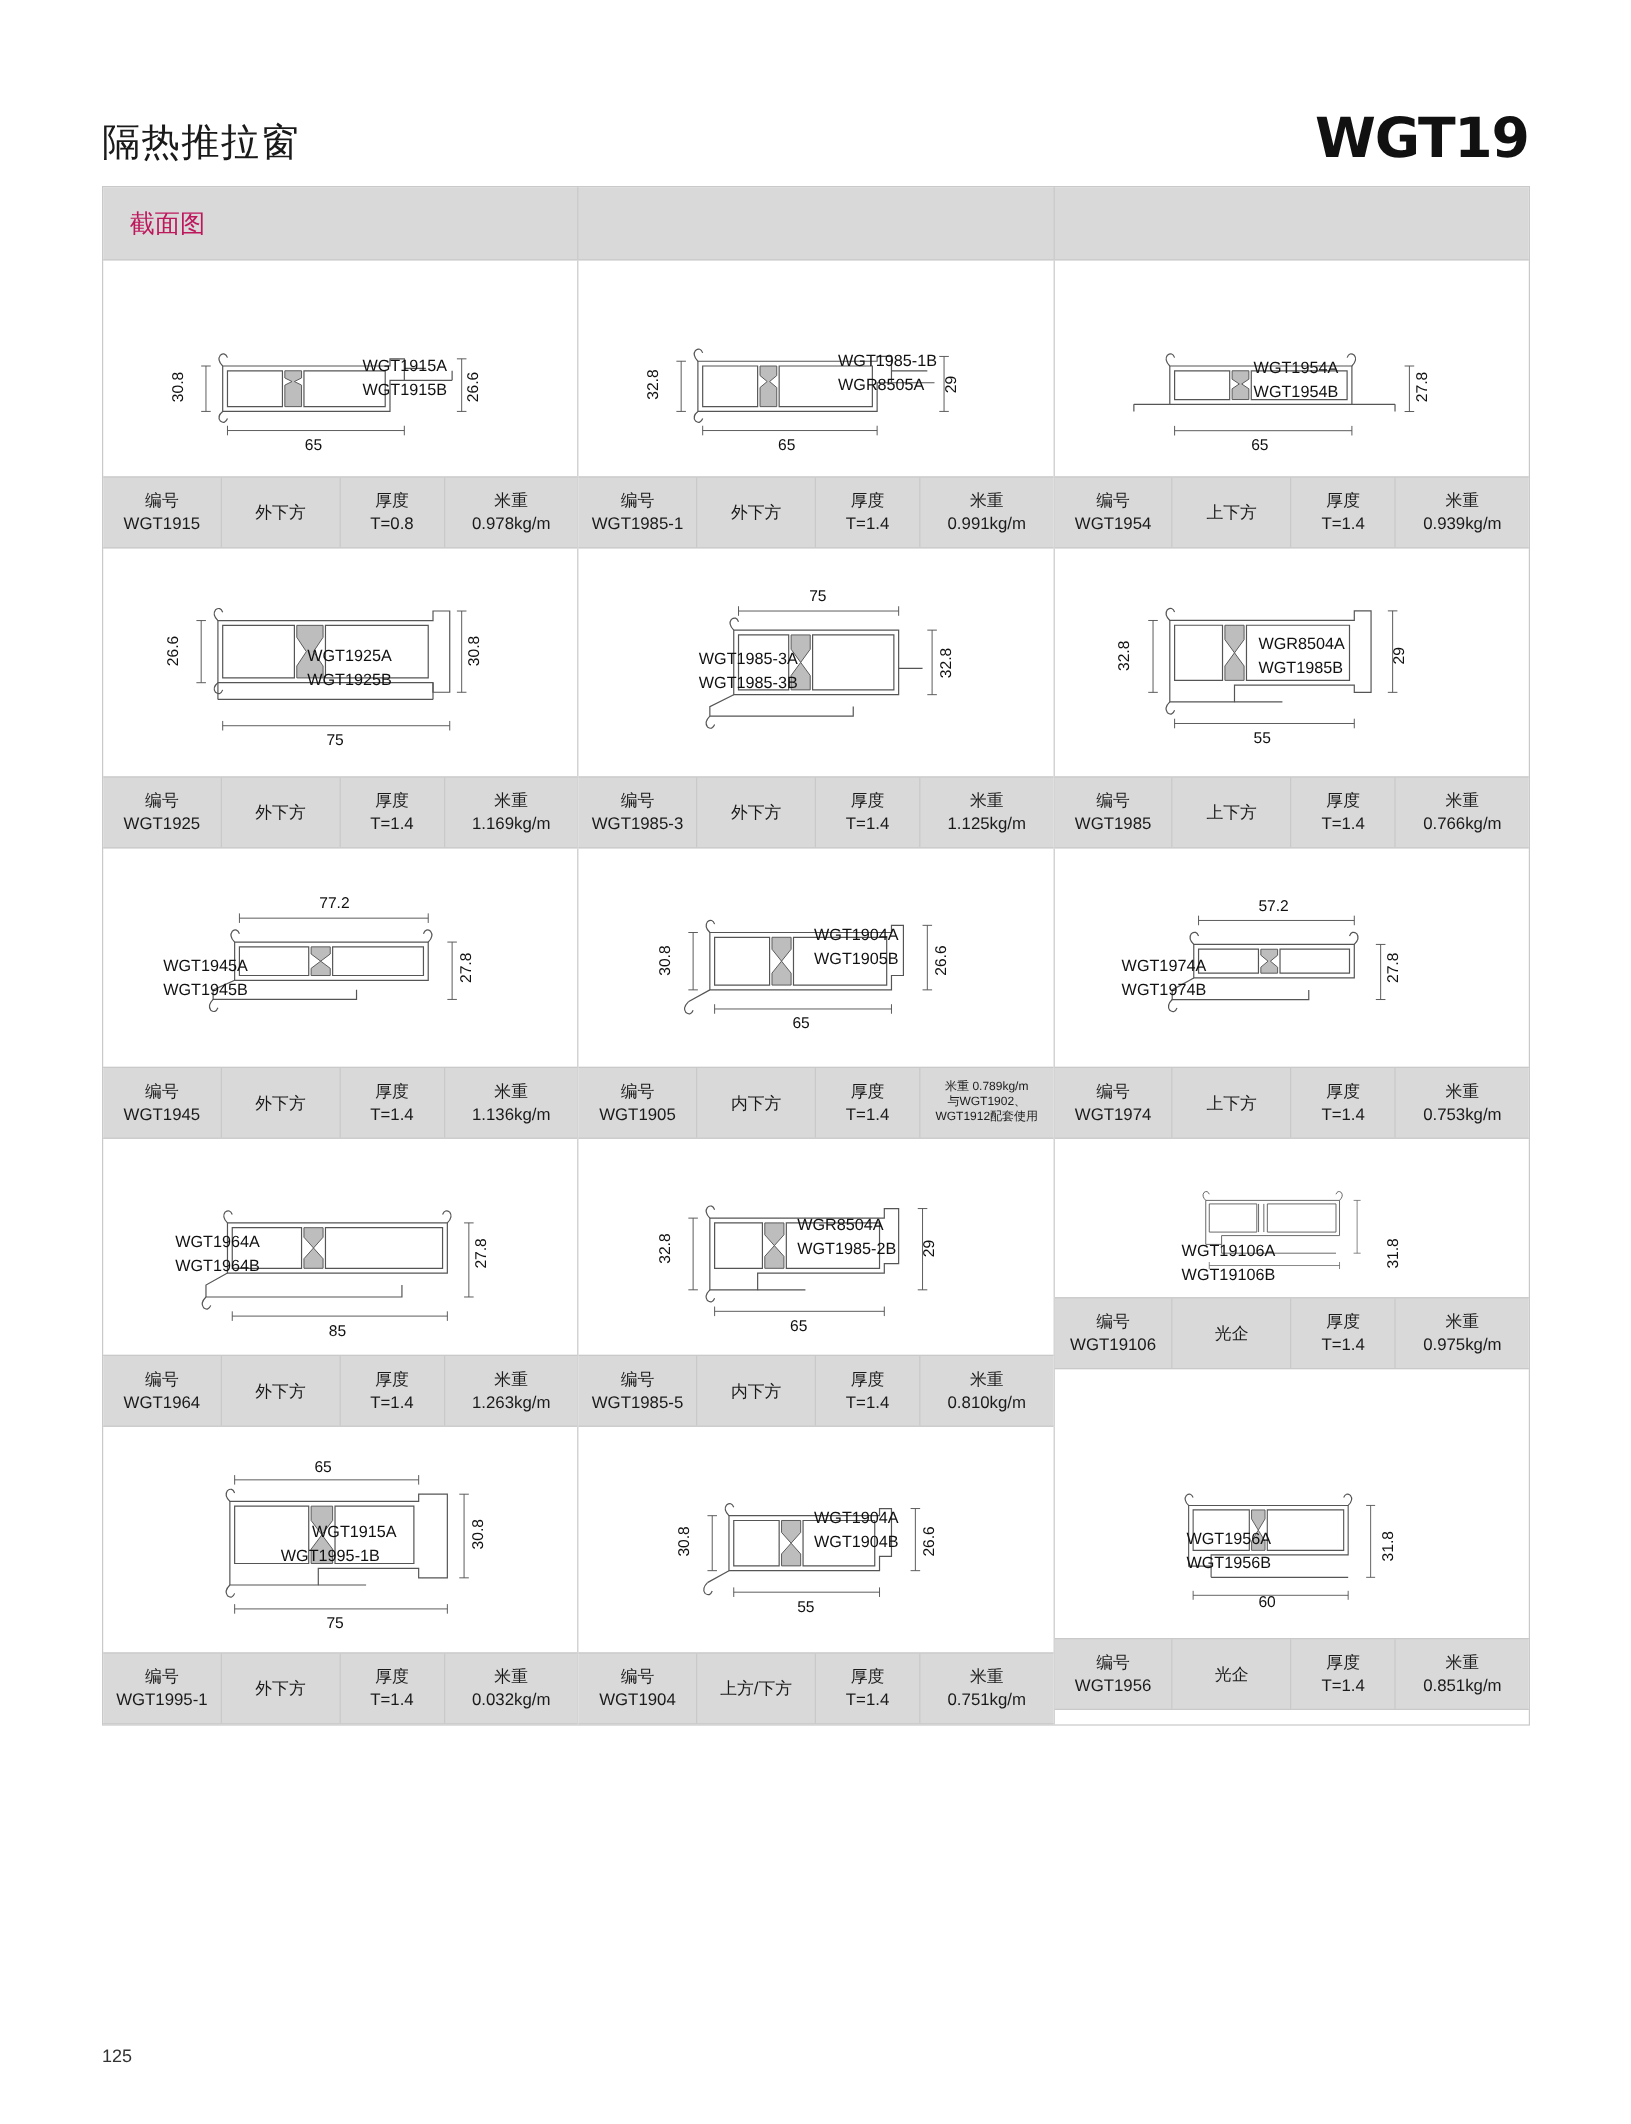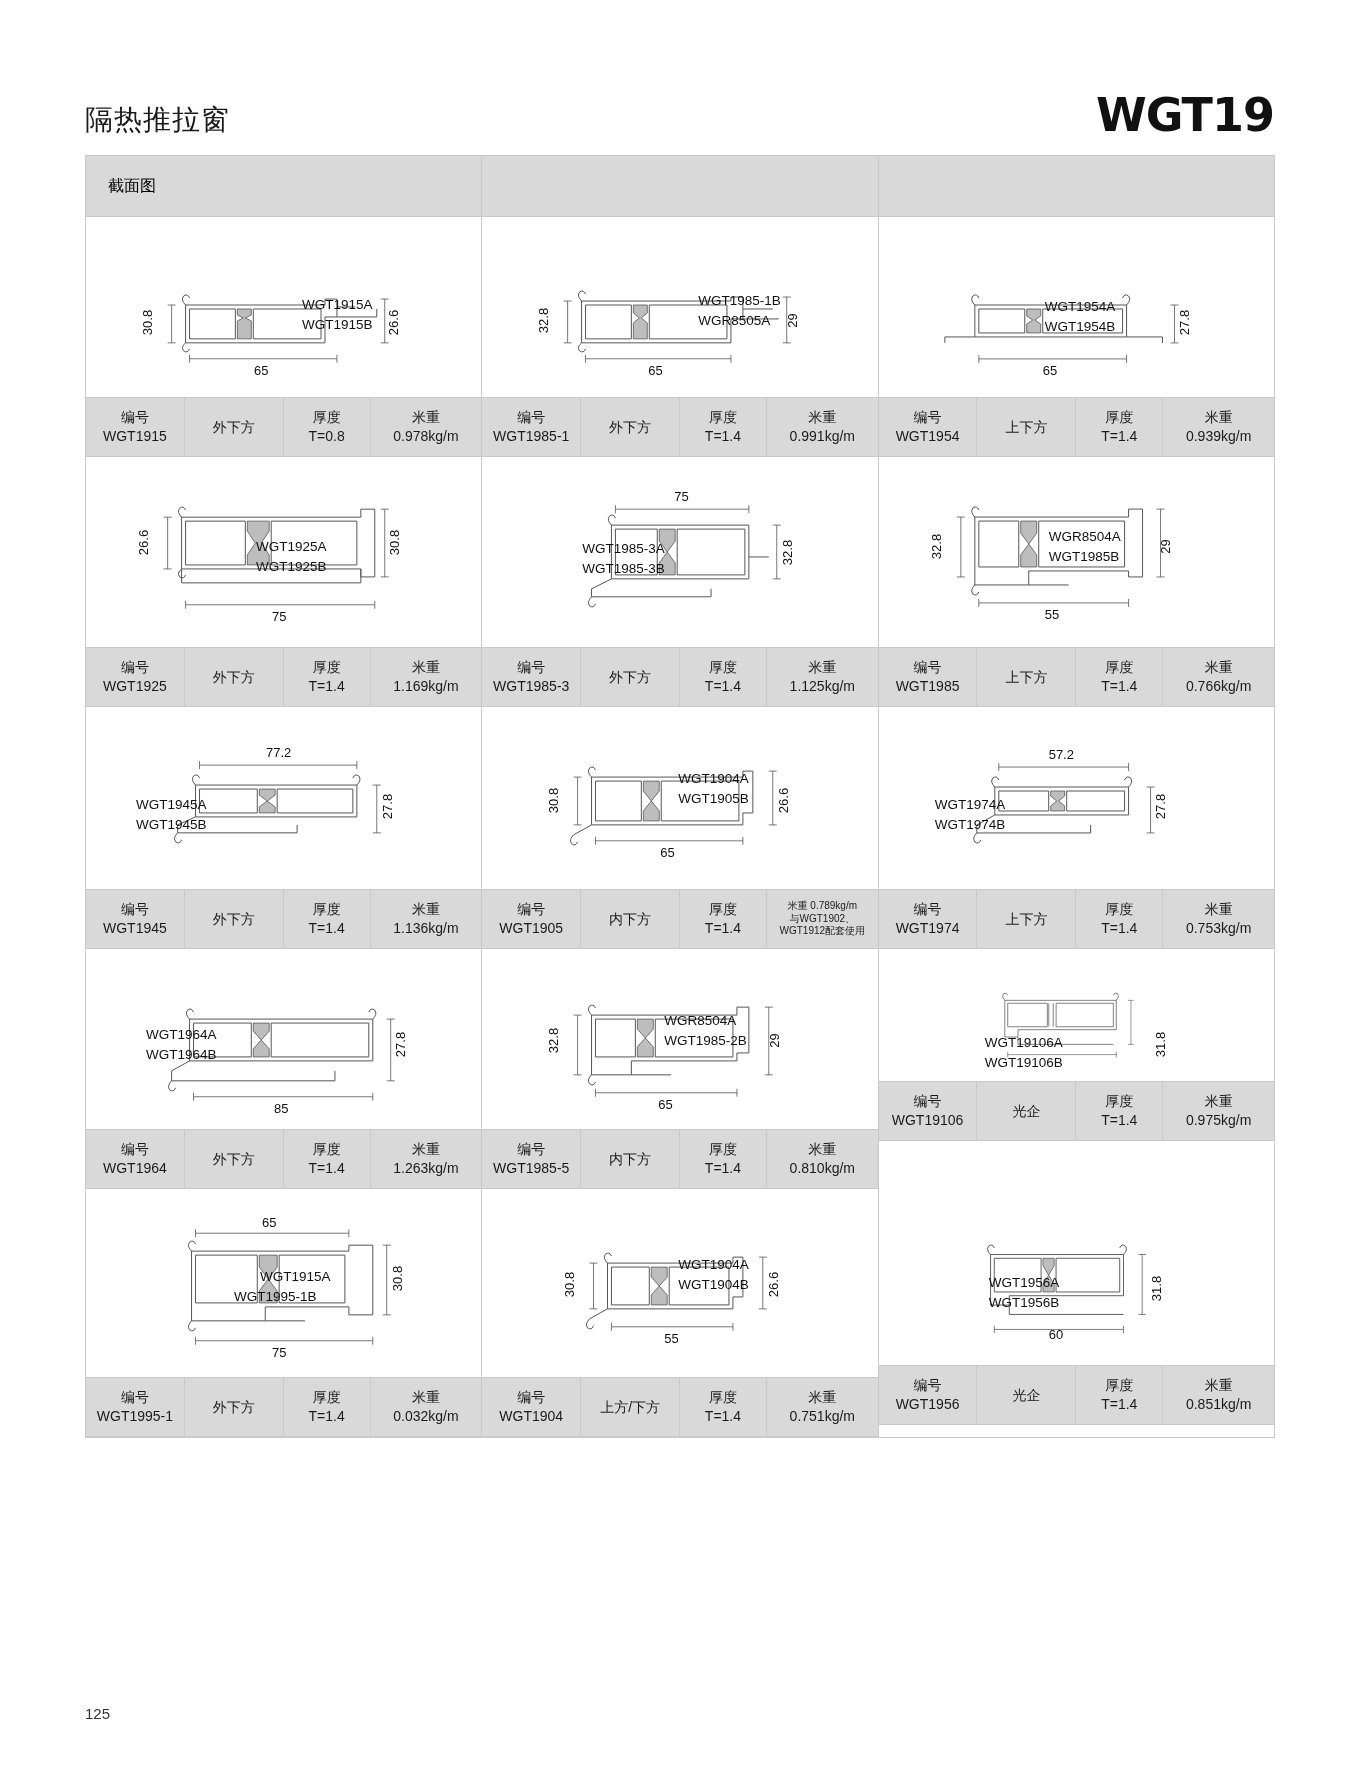--- a/index.html
+++ b/index.html
@@ -16,21 +16,21 @@
     padding:0;
   }
   
   .header{
     position:absolute;
     left:85px;right:85px;top:82px;
     height:56px;
     display:flex;align-items:flex-end;justify-content:space-between;
   }
   .header-title{
-    font-size:28px;
+    font-size:32px;
     font-family:"DejaVu Sans","Liberation Sans",sans-serif;
     letter-spacing:1px;
     color:#1a1a1a;
     line-height:1;
     padding-bottom:4px;
   }
   .header-code{
     font-size:46px;
     font-weight:bold;
     letter-spacing:-1px;
@@ -51,22 +51,22 @@
     height:60px;
     background:#d9d9d9;
     border-bottom:1px solid #c9c9c9;
   }
   .band .cell{
     flex:1 1 0;
     box-sizing:border-box;
     border-right:1px solid #c9c9c9;
     display:flex;align-items:center;
     padding-left:22px;
-    font-size:16px;
-    color:#000000;
+    font-size:21px;
+    color:#be185d;
   }
   .band .cell:last-child{border-right:none;}
 
   .grid-row{
     display:flex;
   }
   .grid-col{
     flex:1 1 0;
     box-sizing:border-box;
     border-right:1px solid #c9c9c9;

